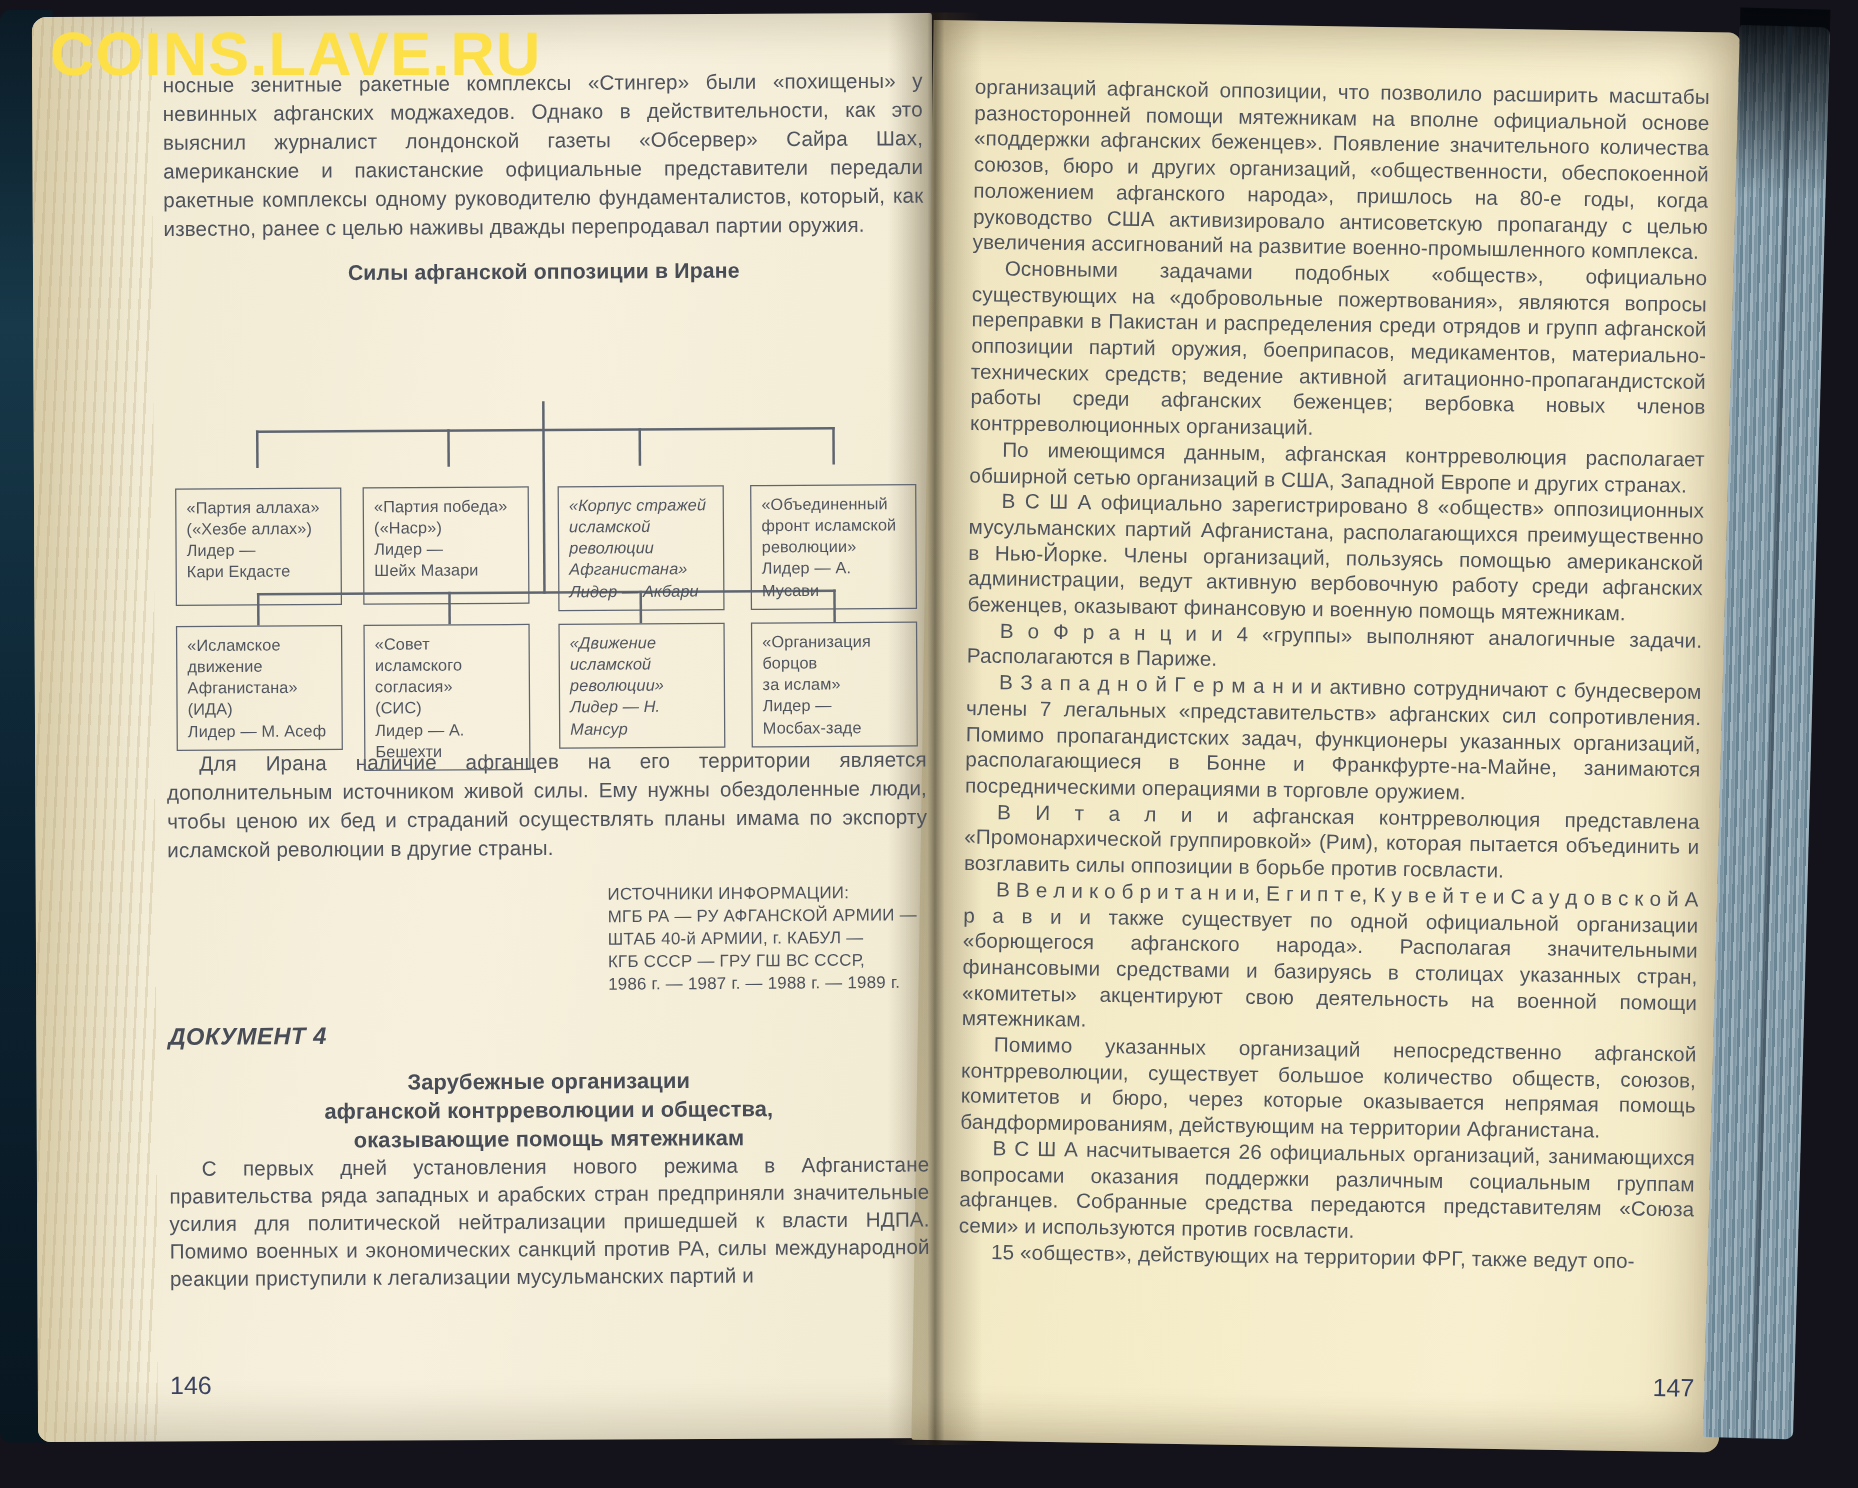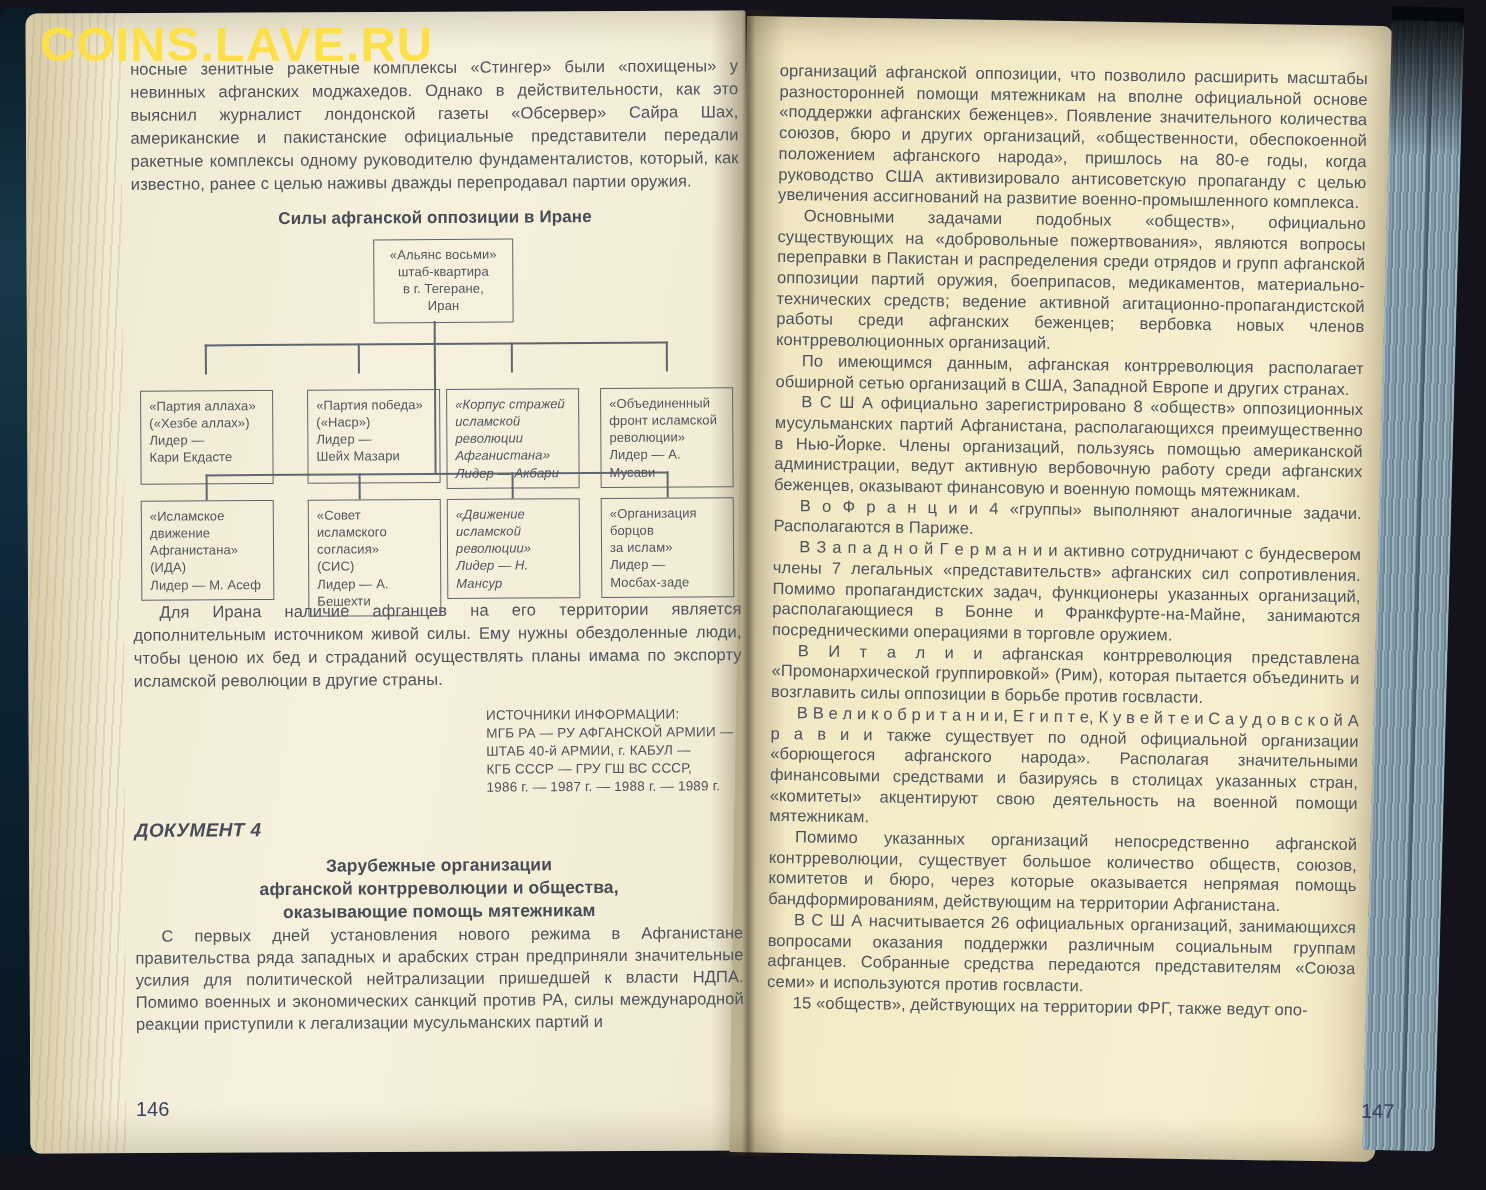--- a/index.html
+++ b/index.html
@@ -78,21 +78,21 @@
   .diagram{position:relative;margin-top:8px;height:362px;}
   .obox{
     position:absolute;border:1.5px solid #5f6570;padding:6px 8px;
     font-size:13px;line-height:1.32;white-space:pre-line;text-align:left;color:#50555f;
     background:rgba(255,255,255,0.02);
   }
   .obox.root{left:242px;top:2px;width:122px;min-height:70px;text-align:center;}
   .oline{position:absolute;background:#5f6570;}
   .r2{top:136px;width:115px;min-height:80px;margin-top:16px;}
   .r3{top:262px;width:115px;min-height:82px;}
-  .c1{left:8px;}  .c2{left:175px;} .c3{left:314px;font-style:italic;} .c4{left:468px;}
+  .c1{left:8px;}  .c2{left:158px;} .c3{left:314px;font-style:italic;} .c4{left:468px;}
   .after-diagram{margin-top:10px;}
   .sources{
     margin:16px 0 0 352px;font-size:13.5px;line-height:18px;
     white-space:pre-line;color:#4e535d;letter-spacing:.2px;
   }
   .doc-label{
     margin-top:20px;font-style:italic;font-weight:bold;font-size:19px;
     color:#474c56;letter-spacing:.4px;
   }
   .doc-heading{
@@ -102,21 +102,21 @@
   .closing{margin-top:13px;line-height:22px;}
   .right-content{
     position:absolute;left:780px;top:60px;width:588px;z-index:4;
     transform:rotate(0.8deg);transform-origin:0 0;
     font-size:16.5px;line-height:20.7px;text-align:justify;letter-spacing:.1px;
   }
   .right-content p{margin:0;text-indent:26px;}
   .right-content p.no-indent{text-indent:0;}
   .pageno{position:absolute;z-index:5;font-size:20px;color:#3a4262;}
   .pageno-left{left:136px;top:1098px;}
-  .pageno-right{left:1322px;top:1100px;transform:rotate(1deg);margin-left:39px;}
+  .pageno-right{left:1322px;top:1100px;transform:rotate(1deg);}
 </style>
 </head>
 <body>
 
 <div>
   <div class="cover-edge"></div>
   <div class="left-page"></div>
   <div class="right-page"></div>
   <div class="fore-edge"></div>
   <div class="gutter"></div>
@@ -135,24 +135,20 @@
       <div class="oline" style="left:73px;top:236px;width:463px;height:2px;"></div>
       <div class="oline" style="left:73px;top:106px;width:2px;height:30px;"></div>
       <div class="oline" style="left:226px;top:106px;width:2px;height:30px;"></div>
       <div class="oline" style="left:379px;top:106px;width:2px;height:30px;"></div>
       <div class="oline" style="left:534px;top:106px;width:2px;height:30px;"></div>
       <div class="oline" style="left:73px;top:236px;width:2px;height:26px;"></div>
       <div class="oline" style="left:226px;top:236px;width:2px;height:26px;"></div>
       <div class="oline" style="left:379px;top:236px;width:2px;height:26px;"></div>
       <div class="oline" style="left:534px;top:236px;width:2px;height:26px;"></div>
 
-      <div class="obox root">«Альянс восьми»
-штаб-квартира
-в г. Тегеране,
-Иран</div>
       <div class="obox r2 c1">«Партия аллаха»
 («Хезбе аллах»)
 Лидер —
 Кари Екдасте</div>
       <div class="obox r2 c2">«Партия победа»
 («Наср»)
 Лидер —
 Шейх Мазари</div>
       <div class="obox r2 c3">«Корпус стражей
 исламской

